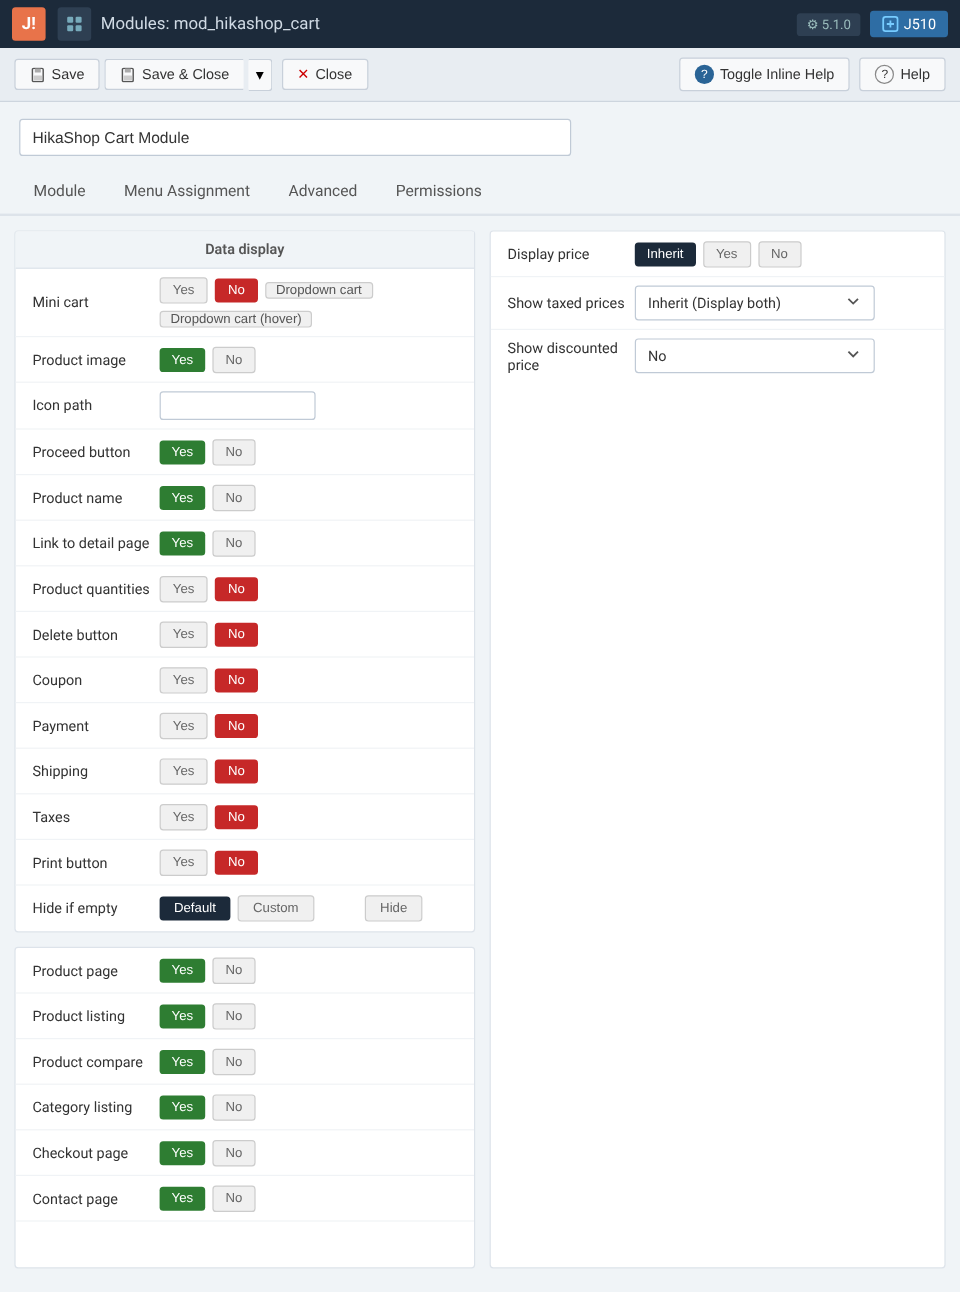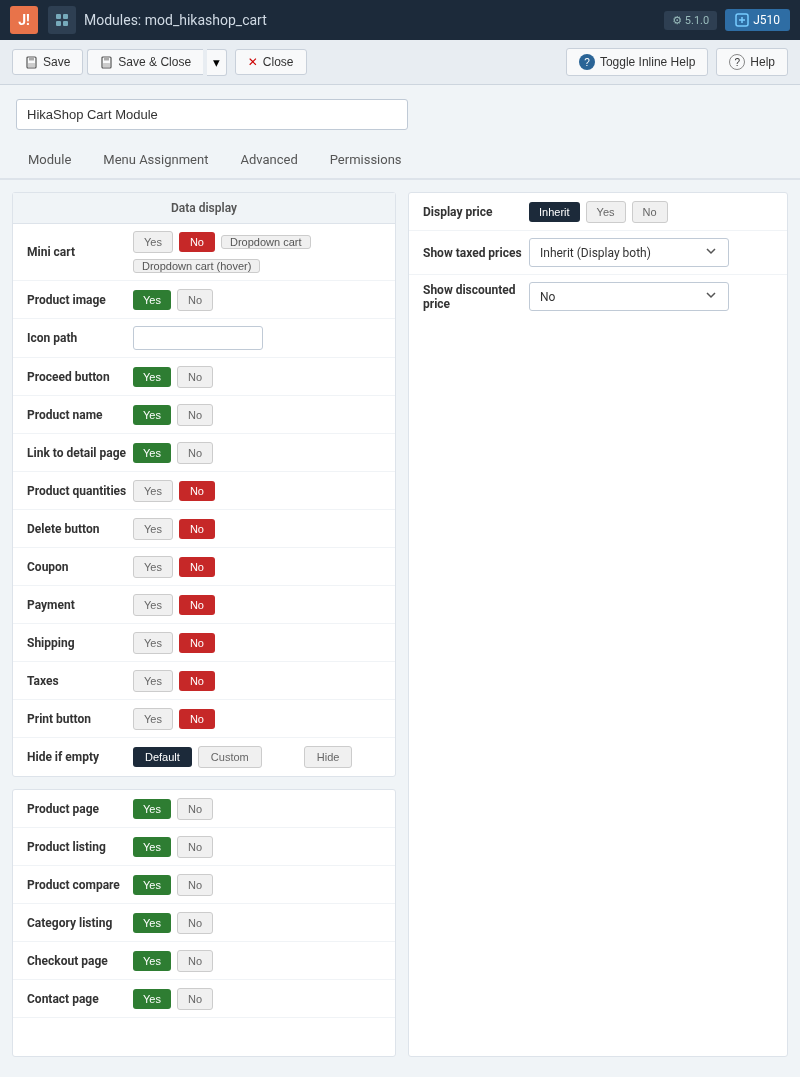--- a/index.html
+++ b/index.html
@@ -16,37 +16,37 @@
     
     .toolbar { background: #e8edf2; border-bottom: 1px solid #cdd5de; display: flex; align-items: center; padding: 8px 12px; gap: 4px; }
     .toolbar-btn { background: #f8f9fa; border: 1px solid #c8d0da; border-radius: 3px; padding: 5px 12px; font-size: 12px; cursor: pointer; display: flex; align-items: flex-end; gap: 5px; color: #333; }
     .toolbar-btn-arrow { background: #f8f9fa; border: 1px solid #c8d0da; border-left: none; border-radius: 0 3px 3px 0; padding: 5px 6px; cursor: pointer; }
     .toolbar-right { margin-left: auto; display: flex; gap: 8px; }
     .toolbar-help-btn { background: #f8f9fa; border: 1px solid #c8d0da; border-radius: 3px; padding: 5px 12px; font-size: 12px; cursor: pointer; display: flex; align-items: center; gap: 5px; color: #333; }
 
     
     .title-area { background: #f0f4f7; padding: 14px 16px 12px; }
     .title-label { font-size: 12px; font-weight: 600; color: #444; margin-bottom: 5px; }
-    .title-input { width: 392px; padding: 7px 10px; border: 1px solid #c0cad6; border-radius: 3px; font-size: 13px; background: #fff; color: #333; }
+    .title-input { width: 460px; padding: 7px 10px; border: 1px solid #c0cad6; border-radius: 3px; font-size: 13px; background: #fff; color: #333; }
 
     
     .tabs { background: #f0f4f7; border-bottom: 2px solid #dde3ea; display: flex; padding: 0 12px; }
     .tab { padding: 10px 16px; font-size: 13px; cursor: pointer; color: #555; border-bottom: 3px solid transparent; margin-bottom: -2px; }
     .tab.active { color: #2a6496; border-bottom: 3px solid #2a6496; font-weight: 600; }
 
     
     .content { background: #f0f4f7; padding: 12px; display: flex; gap: 12px; }
     .panel { background: #fff; border: 1px solid #dde3ea; border-radius: 3px; flex: 1; }
     .panel-right { background: #fff; border: 1px solid #dde3ea; border-radius: 3px; width: 380px; flex-shrink: 0; }
 
     .section-header { background: #f0f4f7; border-bottom: 1px solid #dde3ea; padding: 8px 14px; font-size: 12px; font-weight: 600; color: #555; text-align: center; }
 
     .field-row { display: flex; align-items: center; padding: 7px 14px; border-bottom: 1px solid #f0f3f6; min-height: 38px; }
     .field-row:last-child { border-bottom: none; }
-    .field-label { width: 106px; font-size: 12px; color: #333; font-weight: 700; flex-shrink: 0; }
+    .field-label { width: 106px; font-size: 12px; color: #333; font-weight: 400; flex-shrink: 0; }
     .field-controls { display: flex; align-items: center; gap: 6px; flex-wrap: wrap; }
 
     
     .btn-yes { background: #2e7d32; color: #fff; border: none; border-radius: 3px; padding: 4px 10px; font-size: 11px; cursor: pointer; min-width: 36px; }
     .btn-no { background: #c62828; color: #fff; border: none; border-radius: 3px; padding: 4px 10px; font-size: 11px; cursor: pointer; min-width: 36px; }
     .btn-no-inactive { background: #f0f0f0; color: #666; border: 1px solid #ccc; border-radius: 3px; padding: 4px 10px; font-size: 11px; cursor: pointer; min-width: 36px; }
     .btn-yes-inactive { background: #f0f0f0; color: #666; border: 1px solid #ccc; border-radius: 3px; padding: 4px 10px; font-size: 11px; cursor: pointer; min-width: 36px; }
     .btn-inherit { background: #1c2a3a; color: #fff; border: none; border-radius: 3px; padding: 4px 10px; font-size: 11px; cursor: pointer; min-width: 46px; }
     .btn-default { background: #1c2a3a; color: #fff; border: none; border-radius: 3px; padding: 4px 12px; font-size: 11px; cursor: pointer; }
     .btn-custom { background: #f0f0f0; color: #666; border: 1px solid #ccc; border-radius: 3px; padding: 4px 12px; font-size: 11px; cursor: pointer; }

